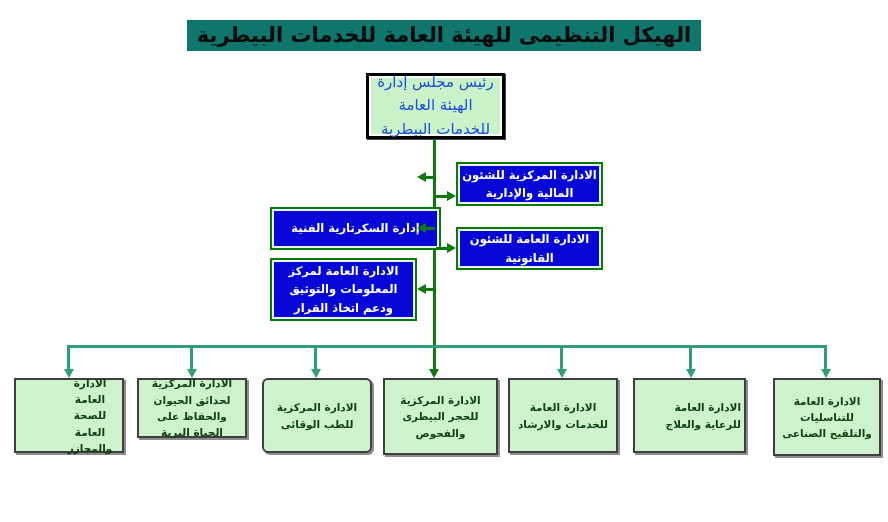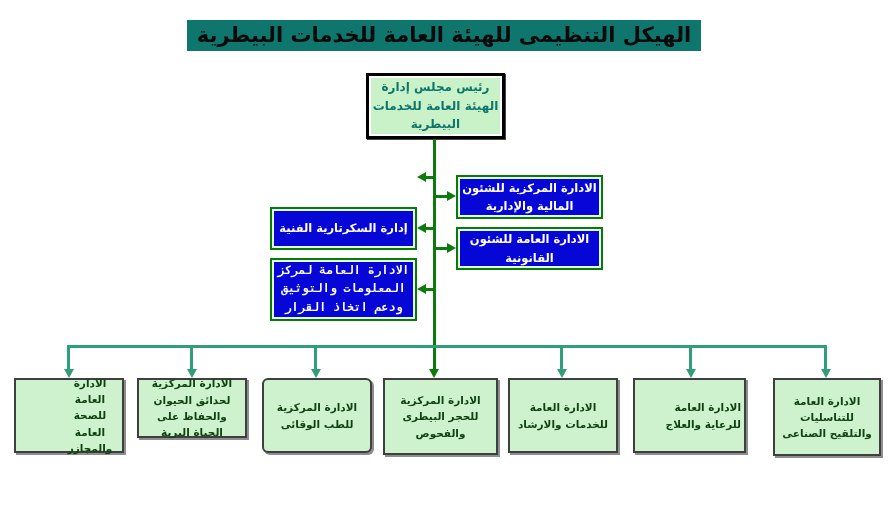--- a/index.html
+++ b/index.html
@@ -13,21 +13,21 @@
     font-size:21px;font-weight:bold;padding:3px 10px;line-height:1.2;
   }
   .box{
     position:absolute;display:flex;align-items:center;justify-content:center;
     text-align:center;box-sizing:border-box;direction:rtl;
   }
   .box .lbl{display:block;width:100%;padding:1px 3px;}
   .top-box{
     background:#c9f2c9;border:3px solid #000;
     box-shadow:inset 0 0 0 2px #ffffff, 1px 1px 0 #444;
-    color:#0f766e;font-weight:bold;font-size:12px;line-height:1.55;
+    color:#1d4ed8;font-weight:normal;font-size:15px;line-height:1.55;
   }
   .blue-box{
     background:#0606d6;border:2px solid #077a07;
     box-shadow:inset 0 0 0 2px #e8f8e8;
     color:#ffffff;font-weight:bold;font-size:11.5px;line-height:1.6;
   }
   .green-box{
     background:#cdf2cd;border:2px solid #3f3f3f;
     box-shadow:2px 2px 0 rgba(50,50,50,.55);
     color:#114211;font-weight:bold;font-size:10.5px;line-height:1.55;
@@ -49,28 +49,28 @@
     <span class="title">الهيكل التنظيمى للهيئة العامة للخدمات البيطرية</span>
   </div>
 
   <div class="box top-box" style="left:366px;top:73px;width:139px;height:66px;">
     <span class="lbl">رئيس مجلس إدارة الهيئة العامة للخدمات البيطرية</span>
   </div>
 
   <div class="line" style="left:433px;top:139px;width:3px;height:230px;"></div>
   <div class="arr arr-down-g" style="left:429px;top:369px;"></div>
 
-  <div class="box blue-box" style="left:270px;top:207px;width:147px;height:43px;">
+  <div class="box blue-box" style="left:270px;top:207px;width:171px;height:43px;">
     <span class="lbl">إدارة السكرتارية الفنية</span>
   </div>
-  <div class="box blue-box" style="left:270px;top:258px;width:147px;height:63px;font-family:Liberation Mono, monospace;">
+  <div class="box blue-box" style="left:270px;top:258px;width:147px;height:63px;">
     <span class="lbl">الادارة العامة لمركز المعلومات والتوثيق ودعم اتخاذ القرار</span>
   </div>
 
-  <div class="box blue-box" style="left:456px;top:175px;width:147px;height:44px;">
+  <div class="box blue-box" style="left:456px;top:162px;width:147px;height:44px;">
     <span class="lbl">الادارة المركزية للشئون المالية والإدارية</span>
   </div>
   <div class="box blue-box" style="left:456px;top:227px;width:147px;height:43px;">
     <span class="lbl">الادارة العامة للشئون القانونية</span>
   </div>
 
   <div class="line" style="left:426px;top:176px;width:9px;height:3px;"></div>
   <div class="arr arr-left" style="left:417px;top:172px;"></div>
   <div class="line" style="left:426px;top:227px;width:9px;height:3px;"></div>
   <div class="arr arr-left" style="left:417px;top:223px;"></div>

